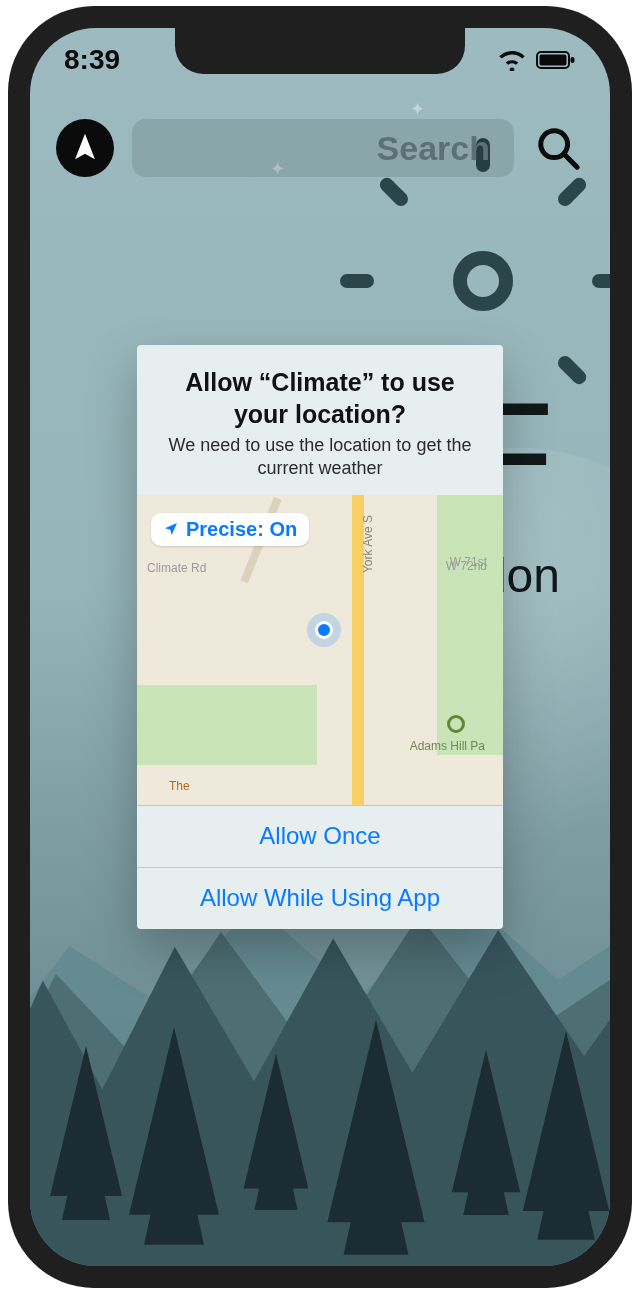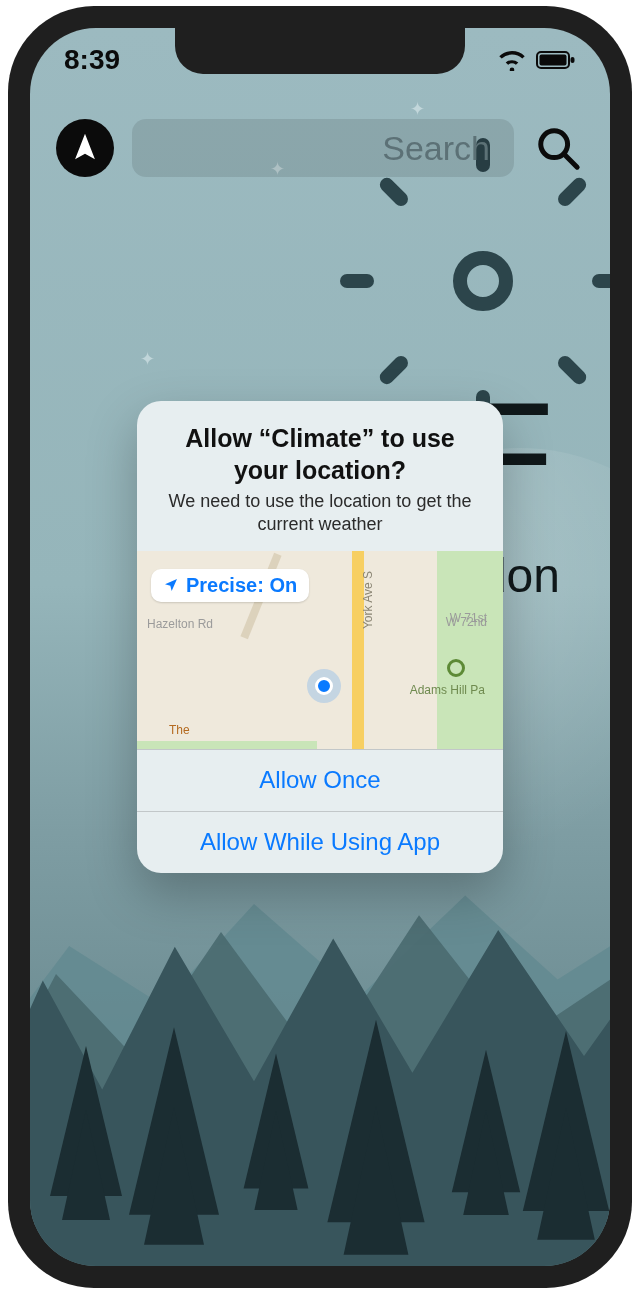--- a/index.html
+++ b/index.html
@@ -51,44 +51,44 @@
   .header {
     position:absolute; top:84px; left:0; right:0; height:72px;
     display:flex; align-items:center; gap:18px; padding:0 26px; z-index:4;
   }
   .location-btn { width:58px; height:58px; border-radius:50%; background:#0b0b0b; display:flex; align-items:center; justify-content:center; flex:0 0 auto; }
   .location-btn svg { width:34px; height:34px; }
   .search-box {
     flex:1 1 auto; height:58px; border-radius:14px;
     background: rgba(0,0,0,0.10);
     display:flex; align-items:center; justify-content:flex-end; padding:0 24px;
-    color:#5c7176; font-size:34px; font-weight:400;
+    color:#5c7176; font-size:34px; font-weight:700;
   }
   .search-btn { width:52px; height:52px; flex:0 0 auto; display:flex; align-items:center; justify-content:center; }
   .search-btn svg { width:46px; height:46px; }
   
   .sun-icon { position:absolute; top:168px; right:42px; width:170px; height:170px; color:#2c454b; z-index:2;}
   .sun-core { position:absolute; top:50%; left:50%; width:60px; height:60px; border:14px solid currentColor; border-radius:50%; transform:translate(-50%,-50%); }
   .ray { position:absolute; left:50%; top:50%; width:14px; height:34px; background:currentColor; border-radius:8px; transform-origin:center 85px; }
   
   .temp { position:absolute; top:352px; right:56px; font-size:150px; font-weight:300; color:#10181a; line-height:1; z-index:1;}
   .city { position:absolute; top:520px; right:50px; font-size:48px; color:#10181a; z-index:1;}
   
   .alert-backdrop { position:absolute; inset:0; display:flex; align-items:center; justify-content:center; z-index:20; }
   .alert {
-    width:366px; background:#e7eef0; border-radius:24px; overflow:hidden;
+    width:366px; background:#e7eef0; border-radius:4px; overflow:hidden;
     box-shadow: 0 20px 50px rgba(0,0,0,0.25);
     display:flex; flex-direction:column;
     transform: translateY(-10px);
   }
   .alert-head { padding:22px 22px 14px; text-align:center; }
   .alert-title { font-size:25px; font-weight:600; color:#111; line-height:1.25; }
   .alert-sub { margin-top:4px; font-size:18px; color:#2b2b2b; line-height:1.3; }
   .alert-map {
-    position:relative; height:198px;
+    position:relative; height:310px;
     background:
       linear-gradient(#c9e5b8,#c9e5b8) 300px 0 / 120px 260px no-repeat,
       linear-gradient(#c9e5b8,#c9e5b8) 0 190px / 180px 80px no-repeat,
       #efe9dc;
   }
   .map-road-v { position:absolute; left:215px; top:0; bottom:0; width:12px; background:#f7cf62; }
   .map-road-v2{ position:absolute; left:120px; top:0; height:90px; width:8px; background:#dcd2bc; transform:rotate(22deg);}
   .map-dot-outer { position:absolute; left:170px; top:118px; width:34px; height:34px; border-radius:50%; background:rgba(0,122,255,0.18); display:flex; align-items:center; justify-content:center;}
   .map-dot { width:18px; height:18px; border-radius:50%; background:#0a7aff; border:3px solid #fff; }
   .precise-pill { position:absolute; left:14px; top:18px; background:#fff; border-radius:10px; padding:5px 12px; display:flex; align-items:center; gap:7px; color:#0a7aff; font-size:20px; font-weight:600; box-shadow:0 1px 2px rgba(0,0,0,0.15);}
@@ -189,21 +189,21 @@
             <div class="map-road-v2"></div>
             <div class="precise-pill">
               <svg width="16" height="16" viewBox="0 0 24 24">
                   <path fill="#0a7aff" d="M3 11l18-8-8 18-2-8z"></path>
                 </svg>
               <span>Precise: On</span>
             </div>
             <div class="map-dot-outer">
                 <div class="map-dot"></div>
               </div>
-            <div class="map-label l1">Hazelton Rd</div>
+            <div class="map-label l1">Climate Rd</div>
             <div class="map-label l2">W 71st</div>
             <div class="map-label l3">W 72nd</div>
             <div class="map-park"></div>
             <div class="map-label l4">Adams Hill Pa</div>
             <div class="map-label l5">The</div>
             <div class="map-label vert">York Ave S</div>
           </div>
           <div class="alert-btn">
             <span>Allow Once</span>
           </div>

